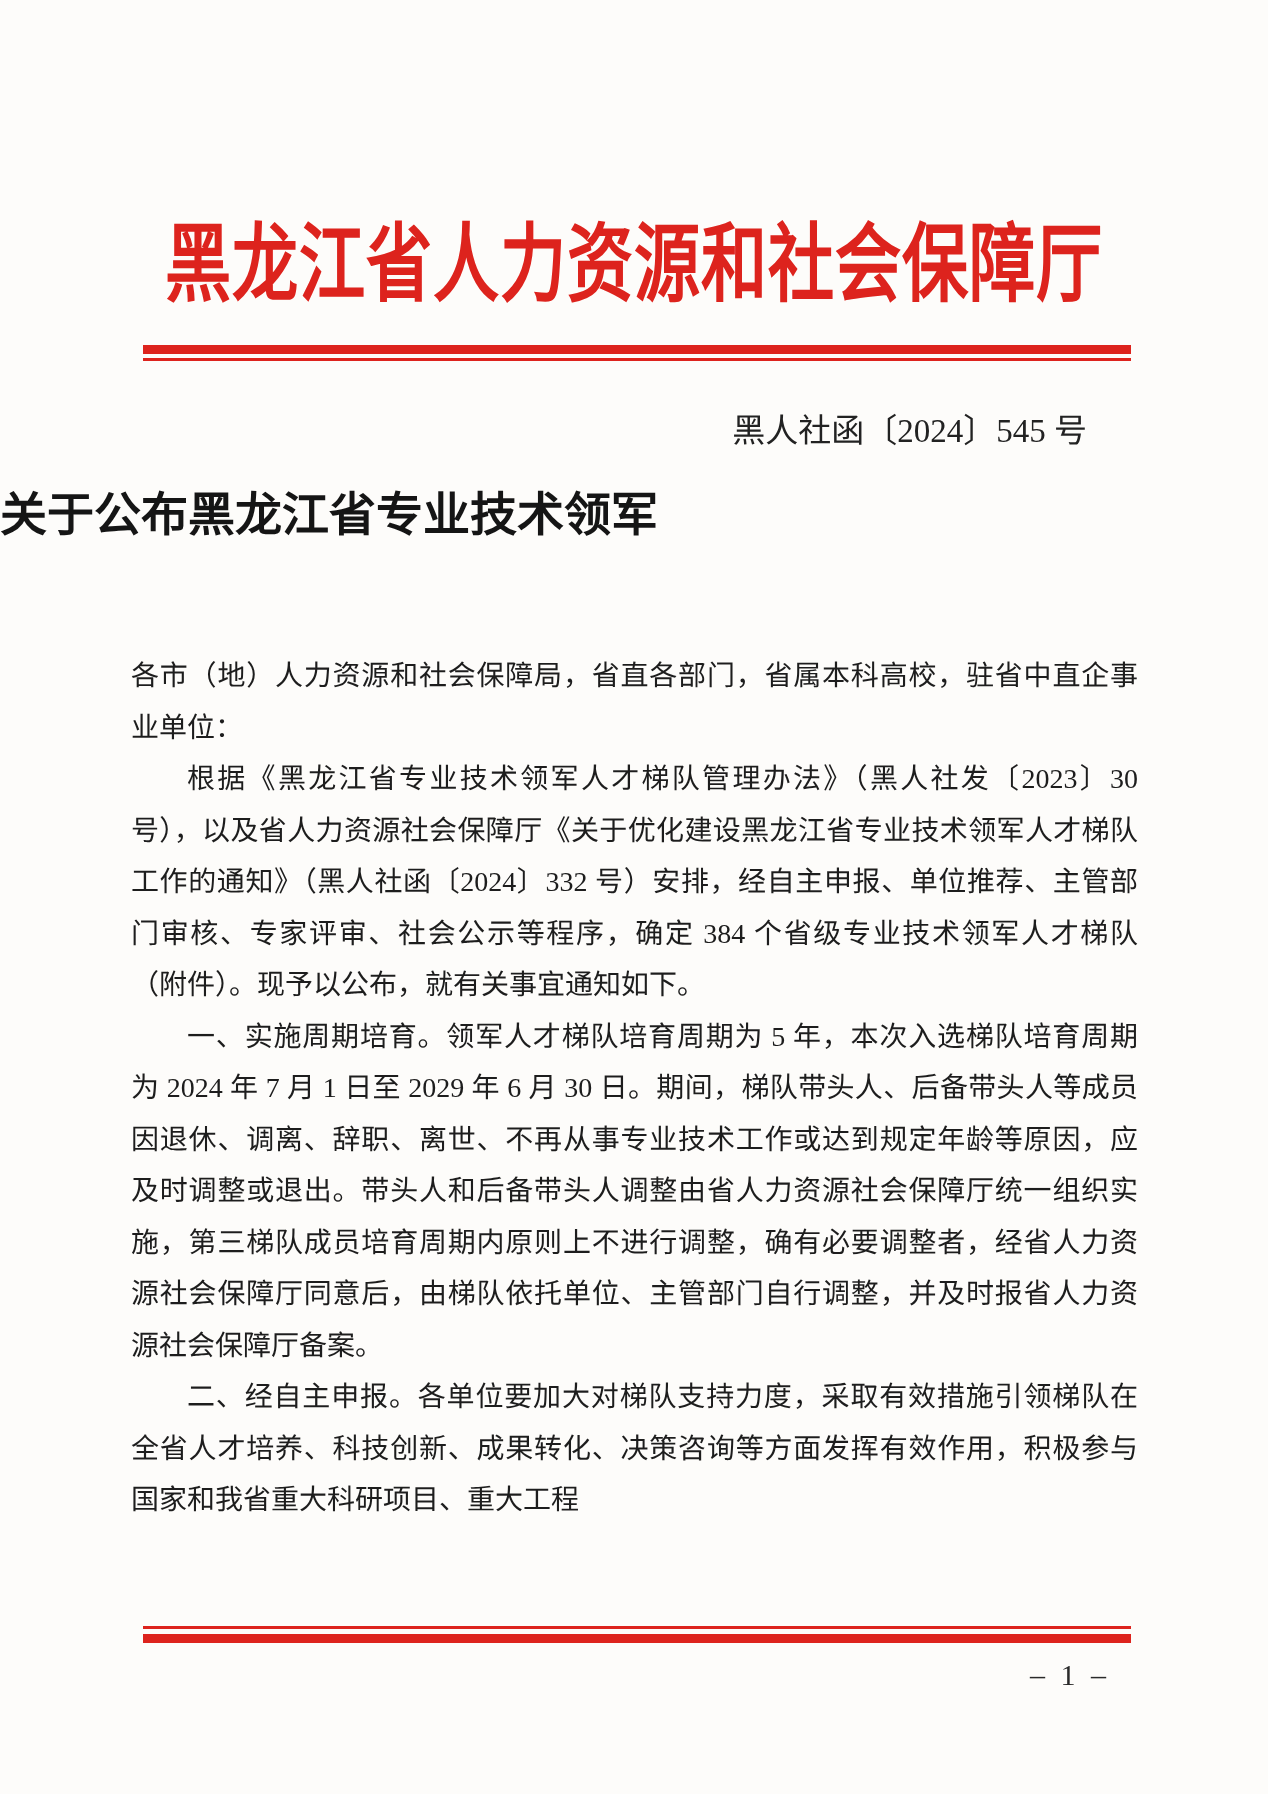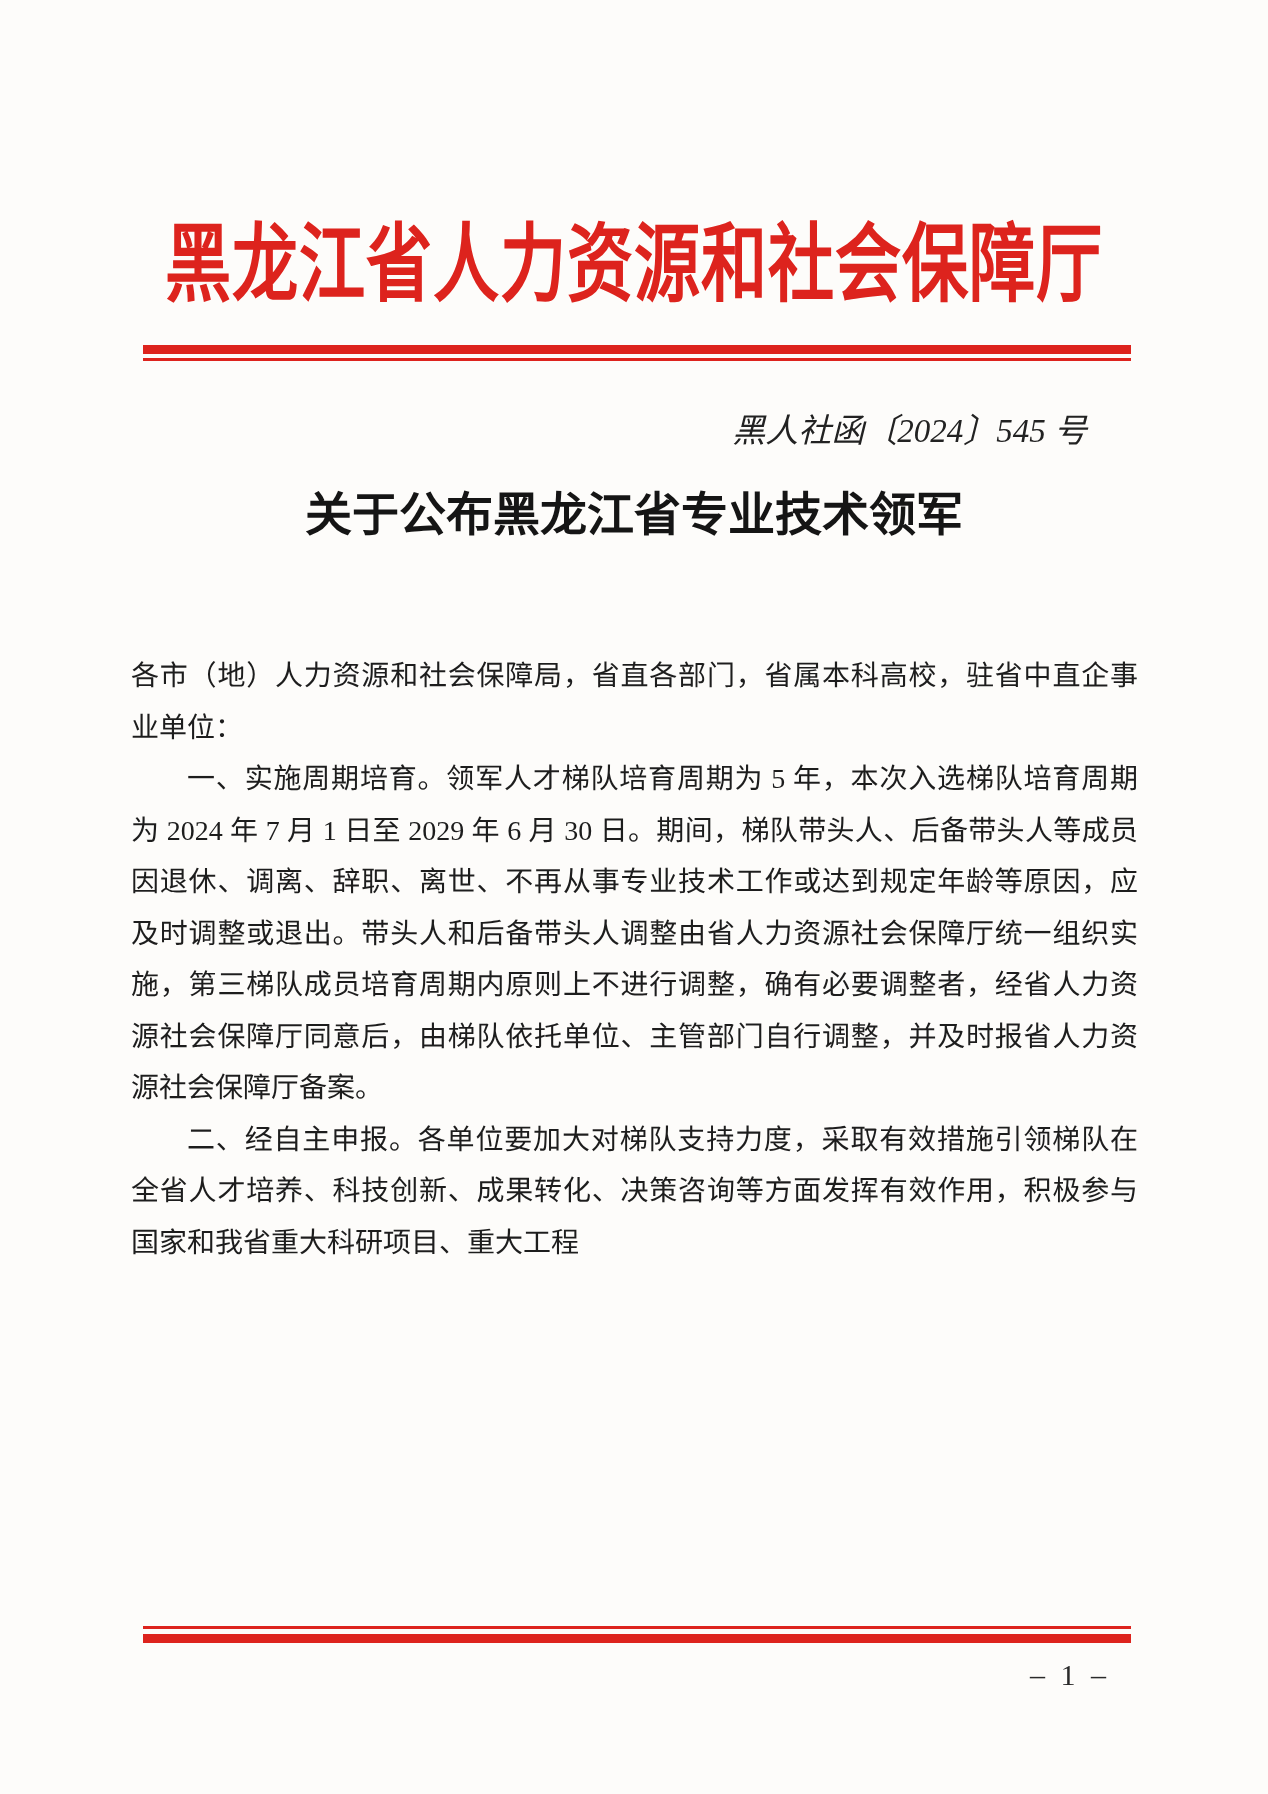--- a/index.html
+++ b/index.html
@@ -48,30 +48,29 @@
   .rule-gap-5 { height: 5px; }
 
   
   .doc-number {
     position: absolute;
     top: 412px;
     right: 181px;
     font-size: 33px;
     line-height: 1.2;
     color: #222;
-    font-style: italic;
   }
 
   
   .doc-title {
     position: absolute;
     top: 486px;
     left: 0;
     width: 100%;
-    text-align: center;
+    text-align: left;
     font-weight: 700;
     font-size: 47px;
     line-height: 59px;
     color: #151515;
   }
   .title-line { display: block; }
 
   
   .body-text {
     position: absolute;
@@ -117,20 +116,23 @@
 
   <div class="doc-number">黑人社函〔2024〕545 号</div>
 
   <h1 class="doc-title">
     <span class="title-line">关于公布黑龙江省专业技术领军</span>
   </h1>
 
   <main class="body-text">
     <p class="para no-indent">各市（地）人力资源和社会保障局，省直各部门，省属本科高校，驻省中直企事业单位：</p>
 
+    <p class="para">
+      <span>根据《黑龙江省专业技术领军人才梯队管理办法》（黑人社发〔2023〕30 号），以及省人力资源社会保障厅《关于优化建设黑龙江省专业技术领军人才梯队工作的通知》（黑人社函〔2024〕332 号）安排，经自主申报、单位推荐、主管部门审核、专家评审、社会公示等程序，确定 384 个省级专业技术领军人才梯队（附件）。现予以公布，就有关事宜通知如下。</span>
+    </p>
 
     <p class="para">
       <span class="para-lead">一、实施周期培育。</span><span>领军人才梯队培育周期为 5 年，本次入选梯队培育周期为 2024 年 7 月 1 日至 2029 年 6 月 30 日。期间，梯队带头人、后备带头人等成员因退休、调离、辞职、离世、不再从事专业技术工作或达到规定年龄等原因，应及时调整或退出。带头人和后备带头人调整由省人力资源社会保障厅统一组织实施，第三梯队成员培育周期内原则上不进行调整，确有必要调整者，经省人力资源社会保障厅同意后，由梯队依托单位、主管部门自行调整，并及时报省人力资源社会保障厅备案。</span>
     </p>
 
     <p class="para">
       <span class="para-lead">二、经自主申报。</span><span>各单位要加大对梯队支持力度，采取有效措施引领梯队在全省人才培养、科技创新、成果转化、决策咨询等方面发挥有效作用，积极参与国家和我省重大科研项目、重大工程</span>
     </p>
   </main>
 

